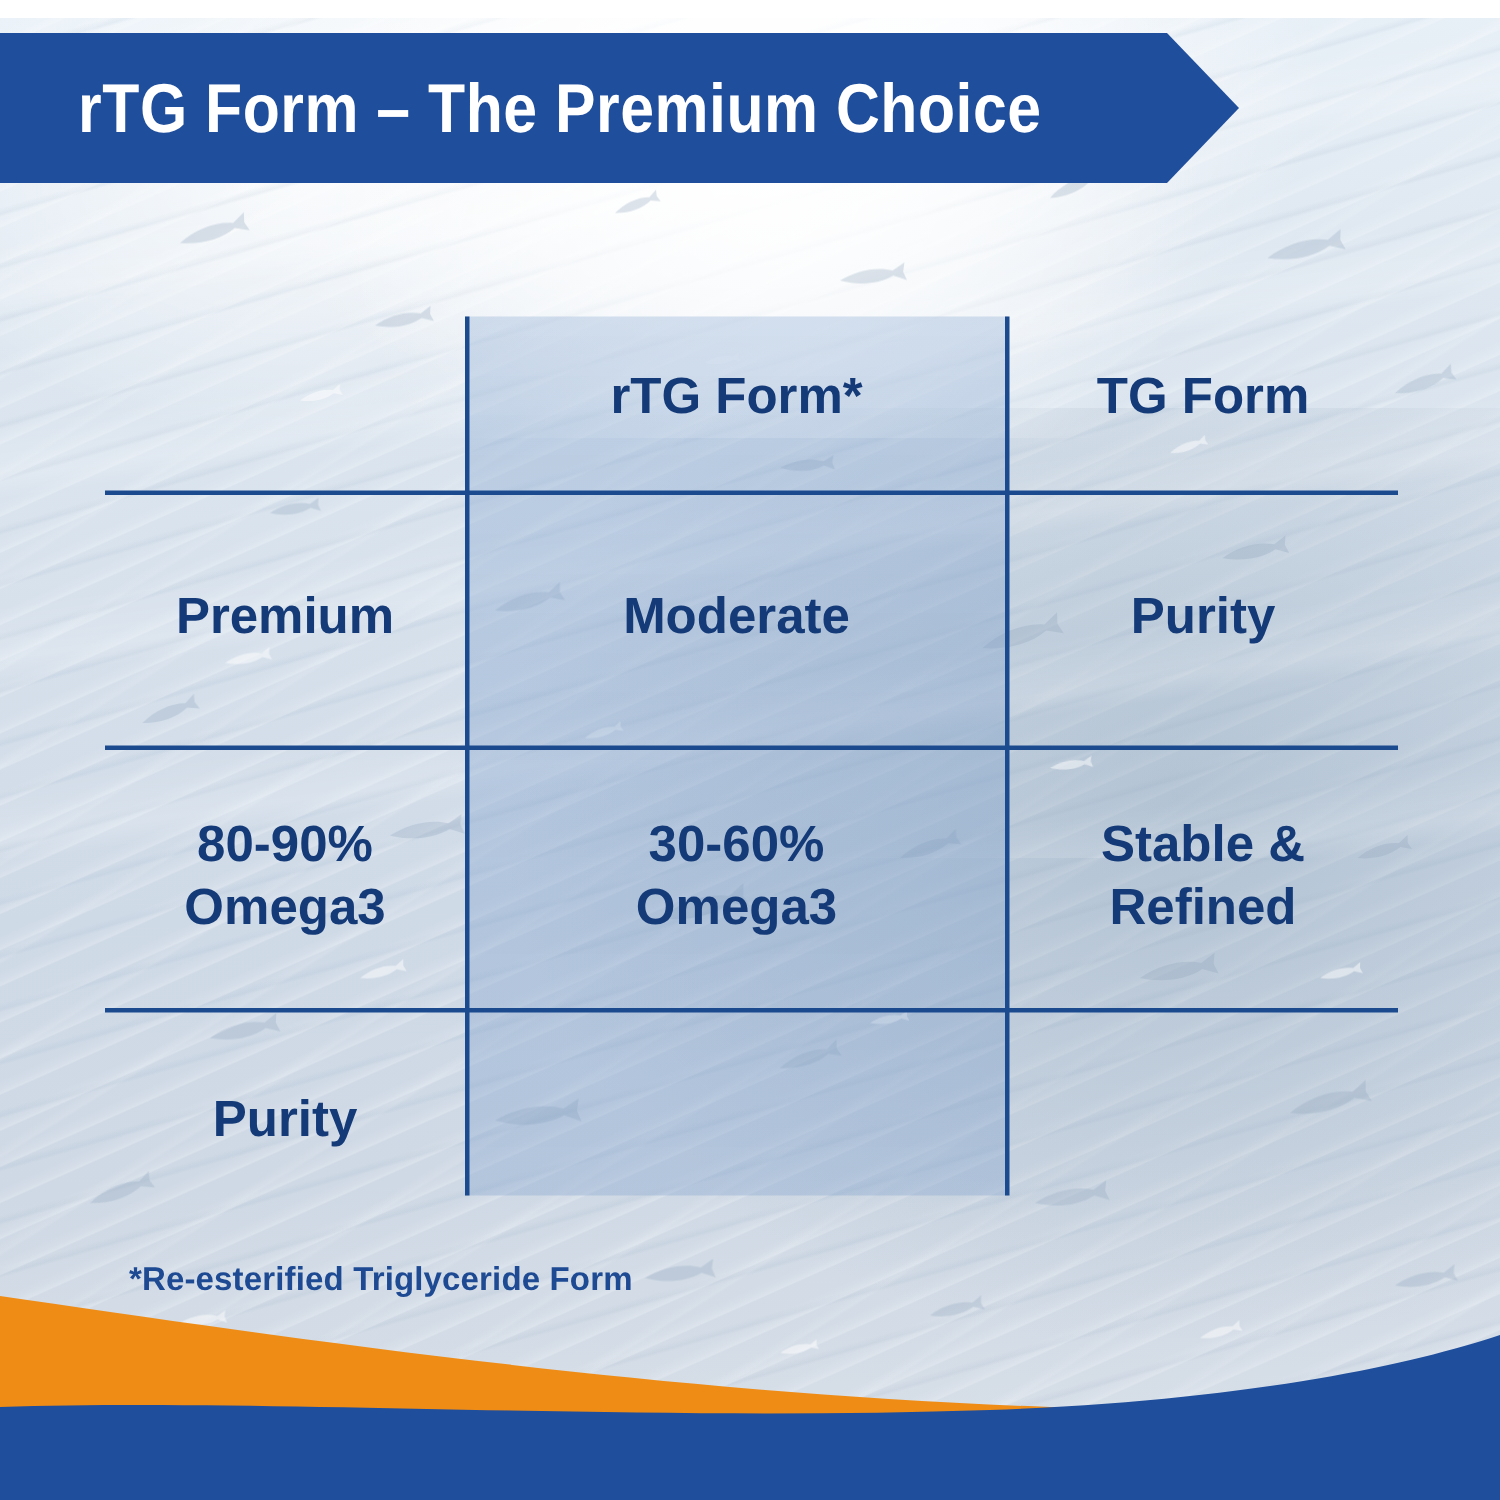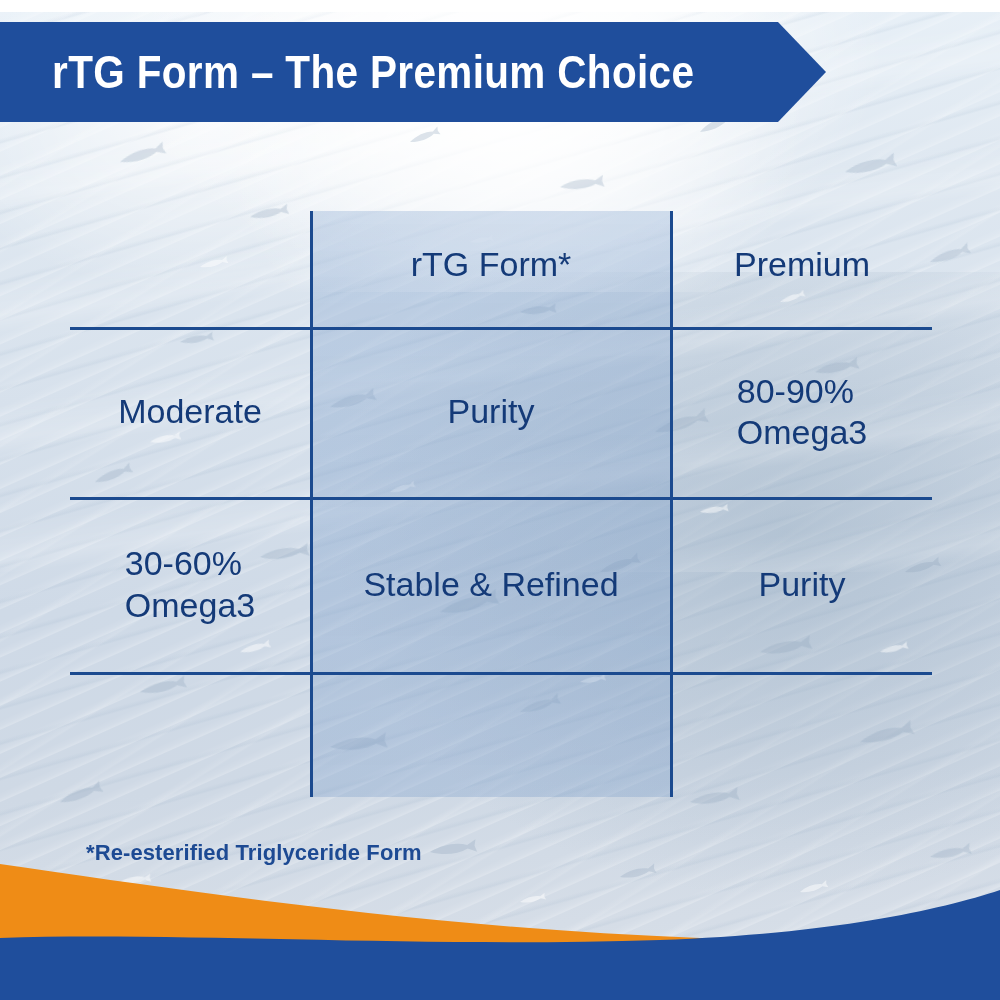--- a/index.html
+++ b/index.html
@@ -170,23 +170,24 @@
     position: absolute;
     inset: 0;
     display: grid;
     grid-template-columns: 240px 362px 260px;
     grid-template-rows: 125px 170px 175px 150px;
   }
   .cell {
     display: flex;
     align-items: center;
     justify-content: center;
+    text-align: center;
     color: #143a78;
     font-size: 34px;
-    font-weight: normal;
+    font-weight: bold;
     line-height: 1.22;
     padding: 0 8px;
   }
   .cell.head { font-size: 34px; }
   .cell.rowlabel { font-size: 34px; }
   .cell.empty { }
 
   
   .footnote {
     position: absolute;
@@ -286,20 +287,21 @@
     <div class="hrule" style="top:125px"></div>
     <div class="hrule" style="top:295px"></div>
     <div class="hrule" style="top:470px"></div>
     <div class="vrule left"></div>
     <div class="vrule right"></div>
 
     <div class="grid">
 
       <div class="cell empty"></div>
       <div class="cell head">rTG Form*</div>
+      <div class="cell head">TG Form</div>
 
       <div class="cell">Premium</div>
       <div class="cell">Moderate</div>
 
       <div class="cell rowlabel">Purity</div>
       <div class="cell">
         <div>
           <div>80-90%</div>
           <div>Omega3</div>
         </div>

